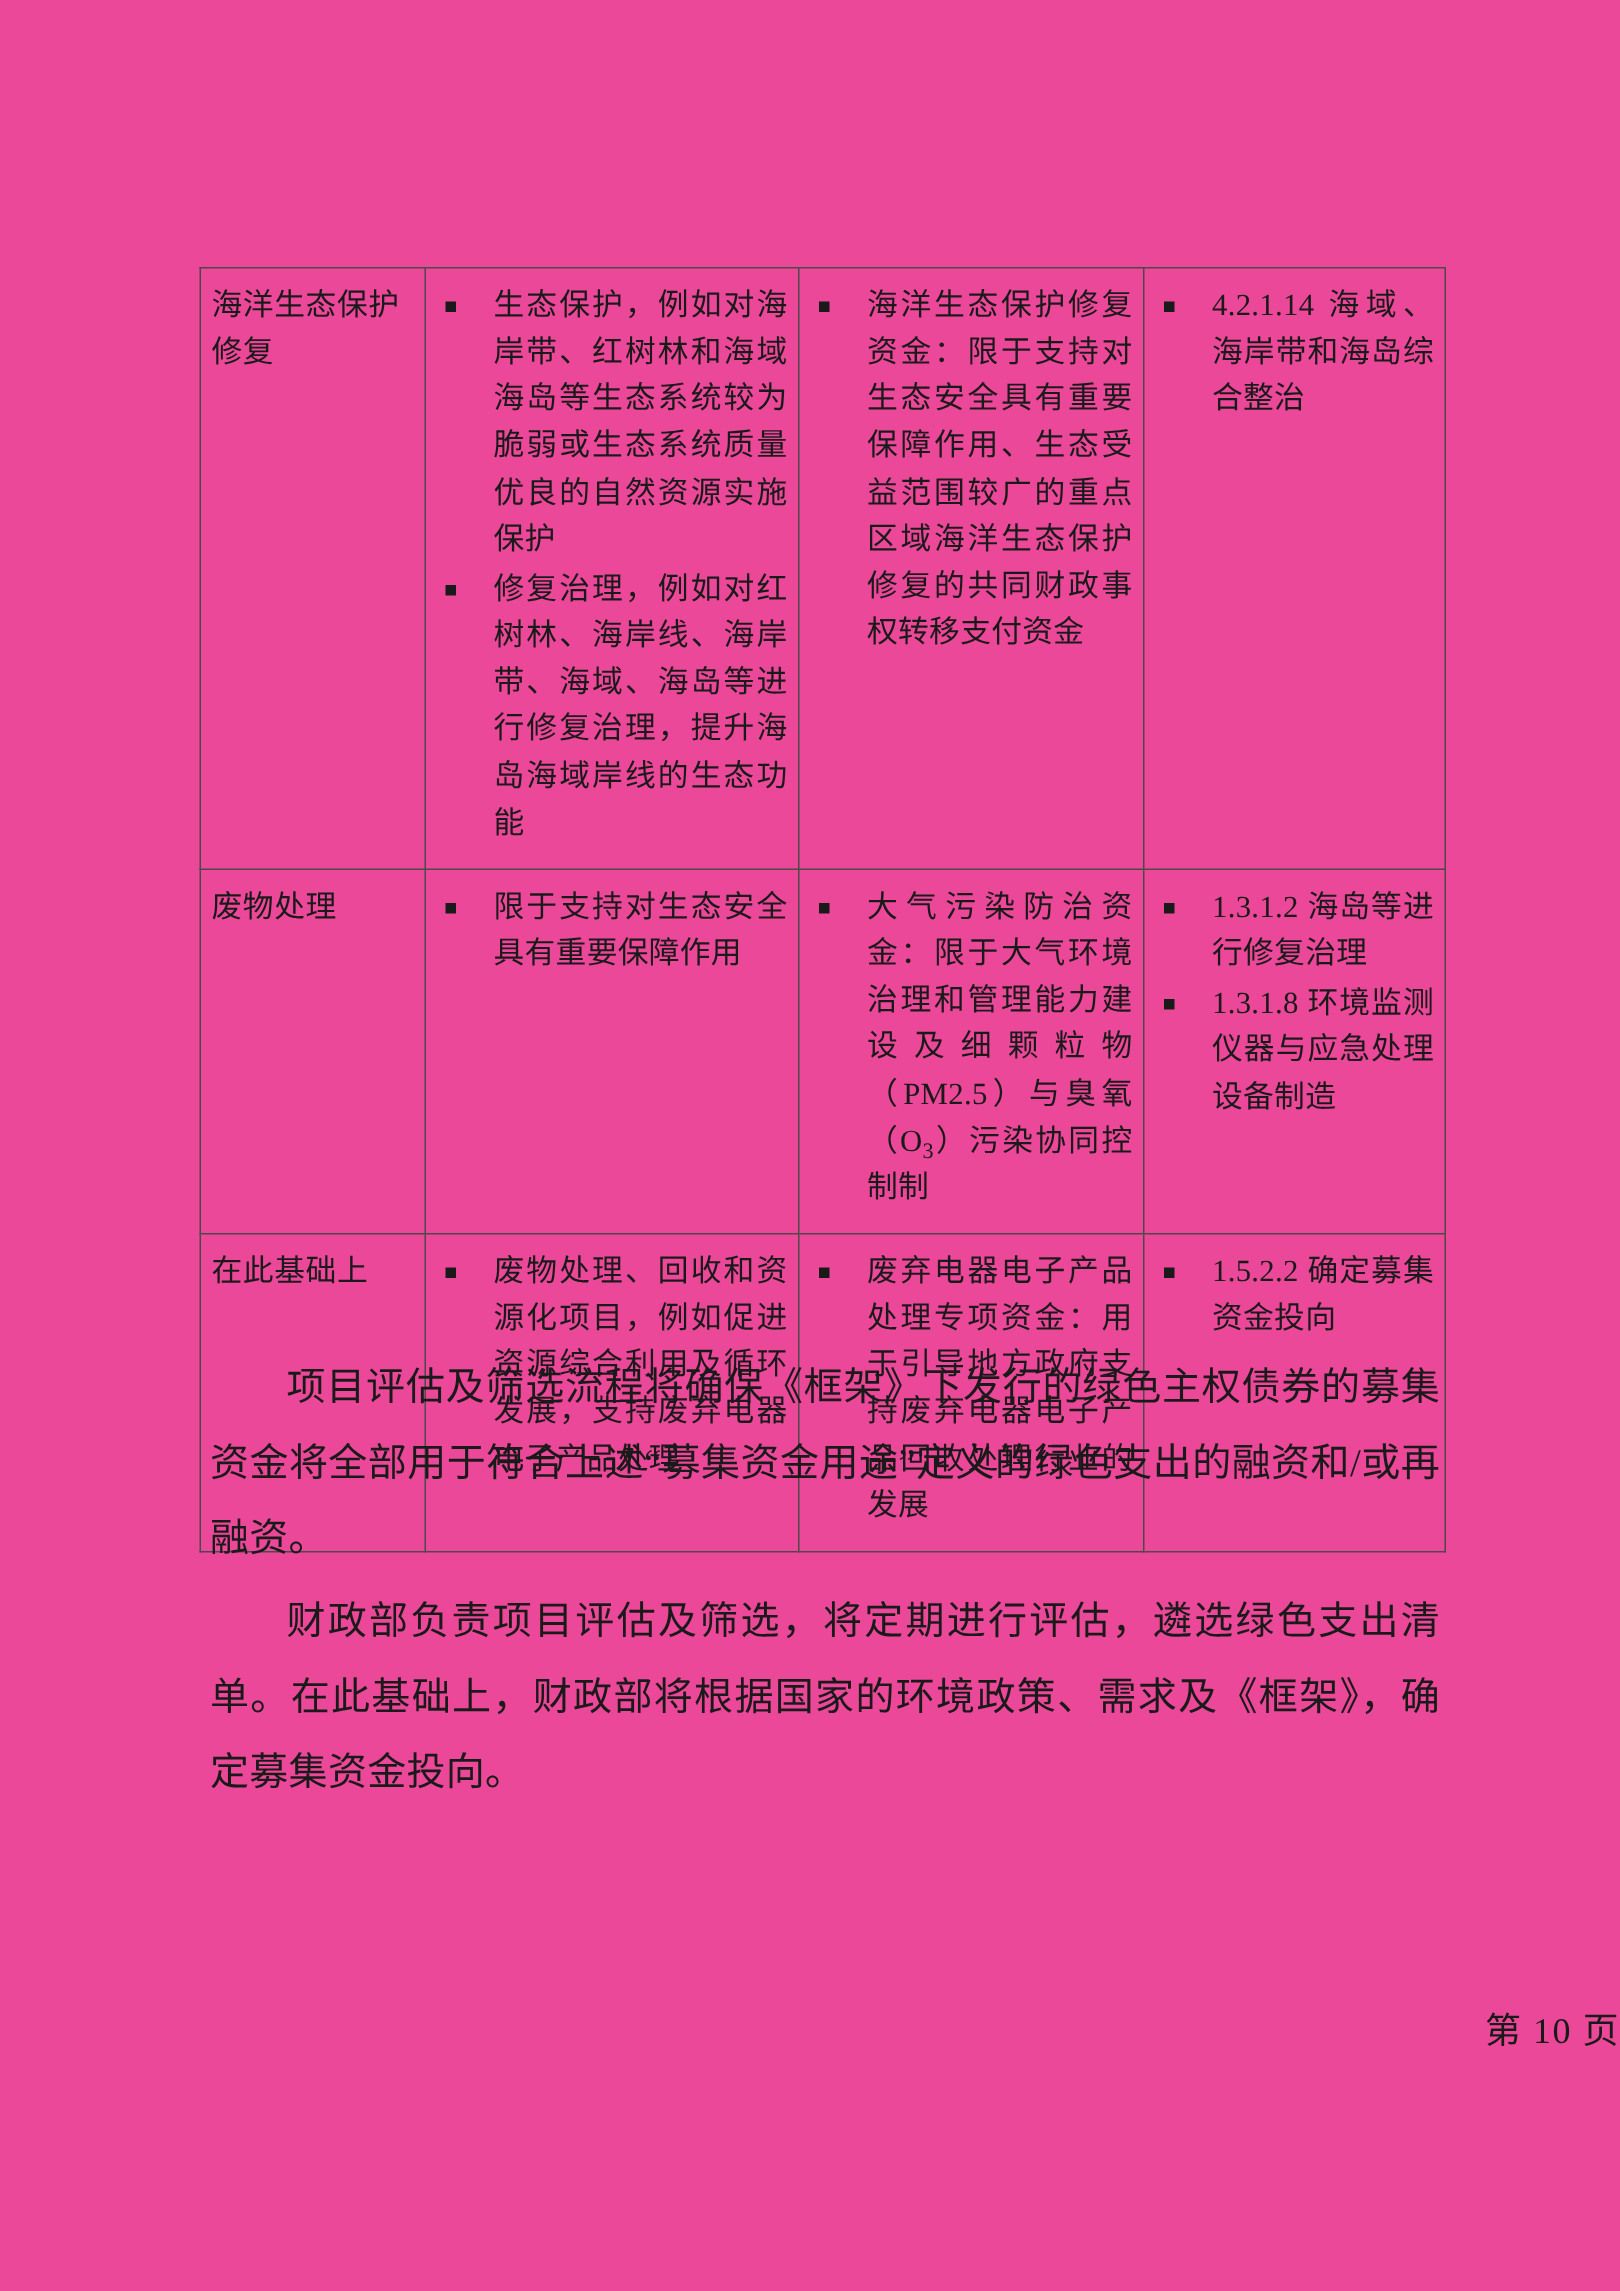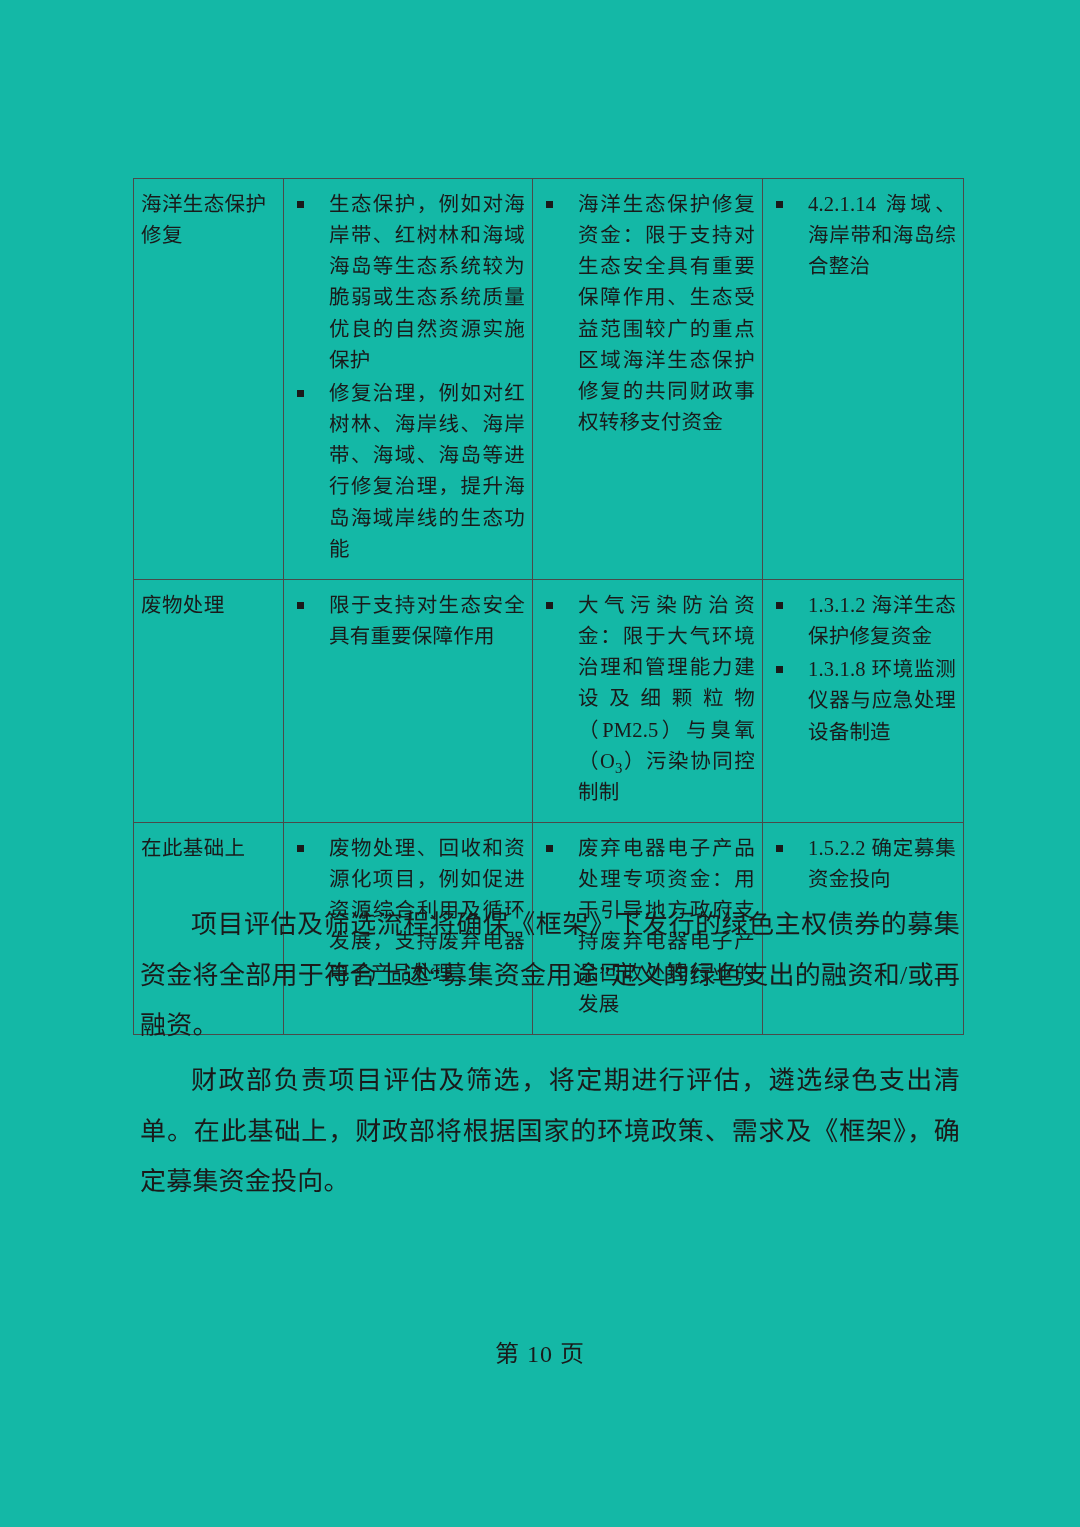--- a/index.html
+++ b/index.html
@@ -11,21 +11,21 @@
 
   body {
     font-family: "Liberation Serif", "DejaVu Serif", serif;
     color: #1a1a1a;
   }
 
   .page {
     position: relative;
     width: 1080px;
     height: 1527px;
-    background: #14b8a6;
+    background: #ec4899;
     overflow: hidden;
     box-sizing: border-box;
   }
 
   
   .expenditure-table {
     position: absolute;
     left: 133px;
     top: 178px;
     width: 830px;
@@ -107,21 +107,21 @@
     text-justify: inter-ideograph;
     letter-spacing: 0.2px;
   }
 
   
   .page-footer {
     position: absolute;
     left: 0;
     top: 1334px;
     width: 1080px;
-    text-align: center;
+    text-align: right;
     font-size: 24px;
     letter-spacing: 1px;
   }
 </style>
 </head>
 <body>
 
 <div class="page">
 
   <table class="expenditure-table">
@@ -175,21 +175,21 @@
           </ul>
         </td>
         <td>
           <ul class="bullets">
             <li><span>大气污染防治资金：限于大气环境治理和管理能力建设及细颗粒物（PM2.5）与臭氧（O</span><span class="sub">3</span><span>）污染协同控制制</span></li>
           </ul>
         </td>
         <td>
           <ul class="bullets">
             <li>
-              <span>1.3.1.2 海洋生态保护修复资金</span>
+              <span>1.3.1.2 海岛等进行修复治理</span>
             </li>
             <li>
               <span>1.3.1.8 环境监测仪器与应急处理设备制造</span>
             </li>
           </ul>
         </td>
       </tr>
 
       <tr>
         <td class="cell-category">

